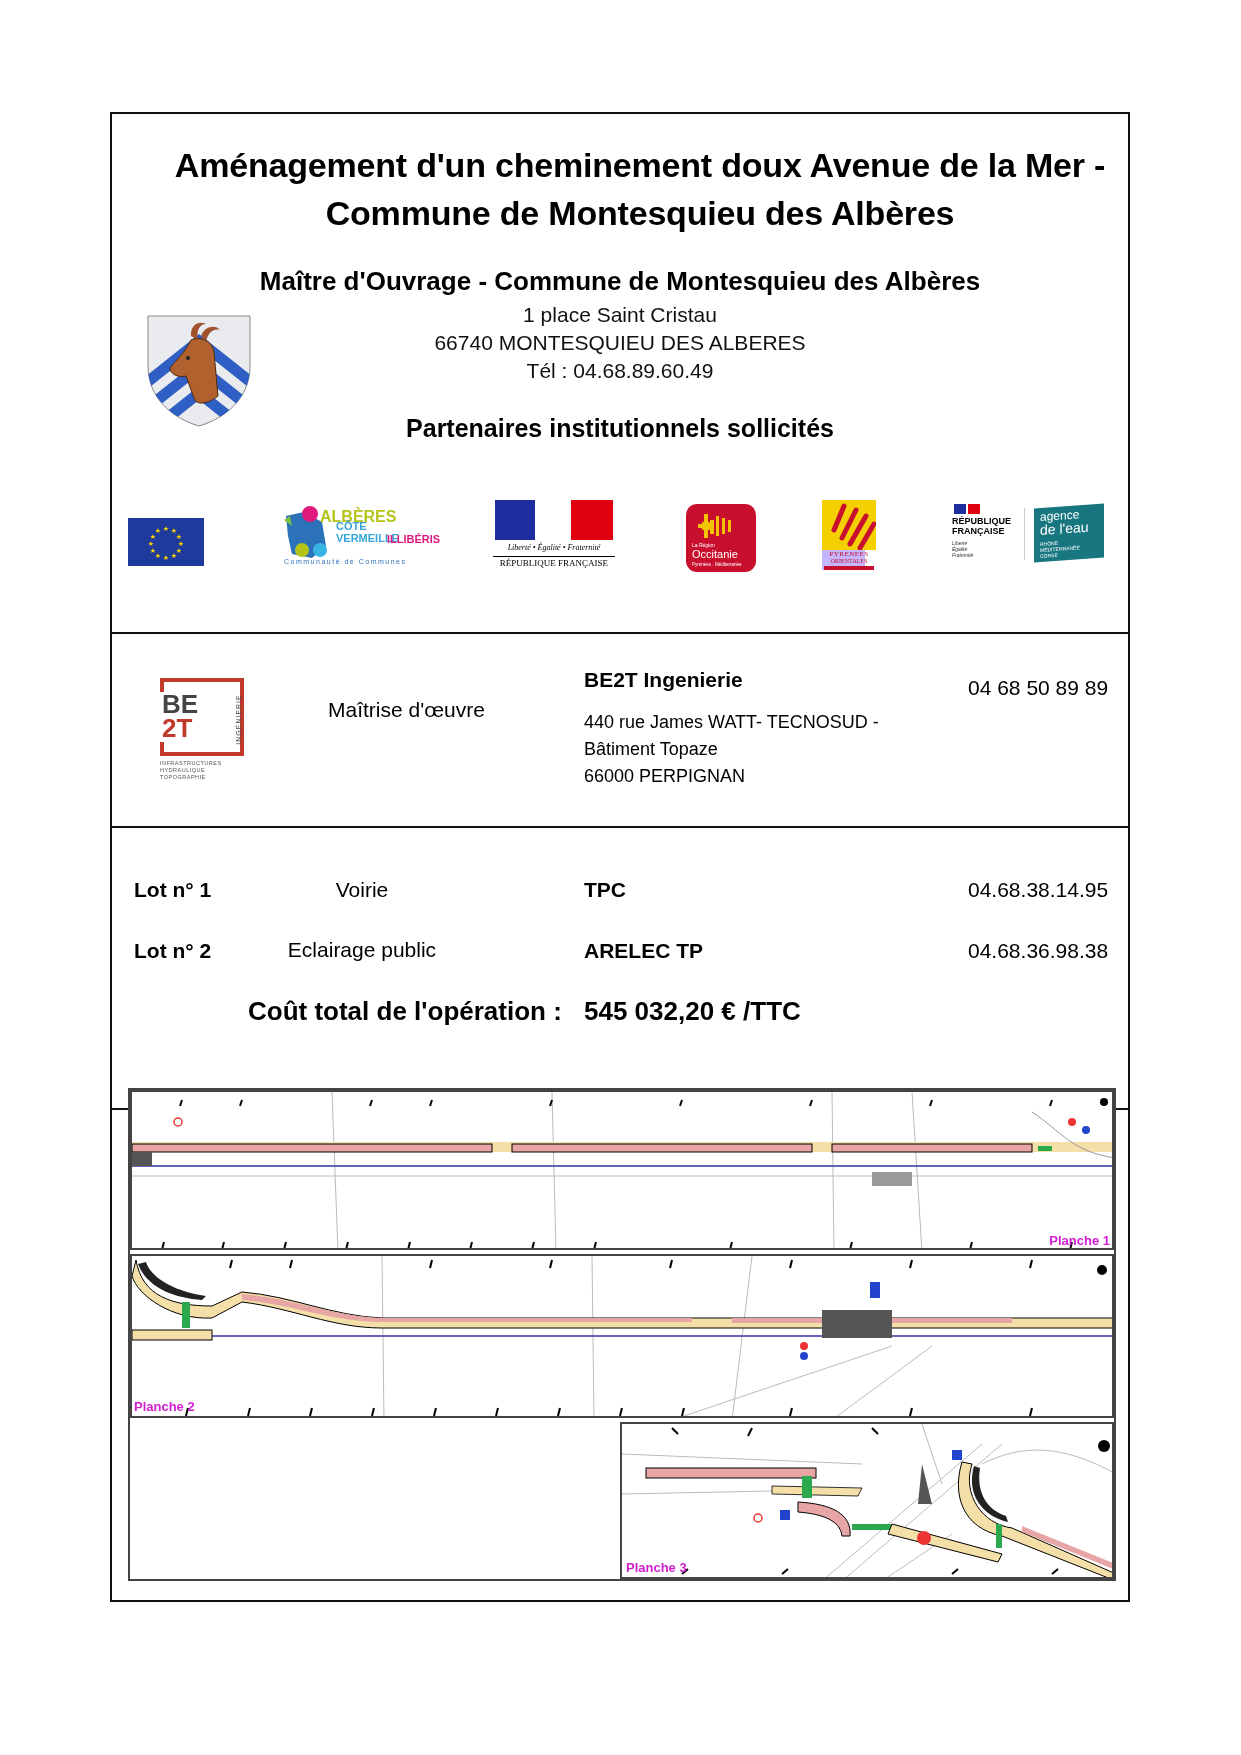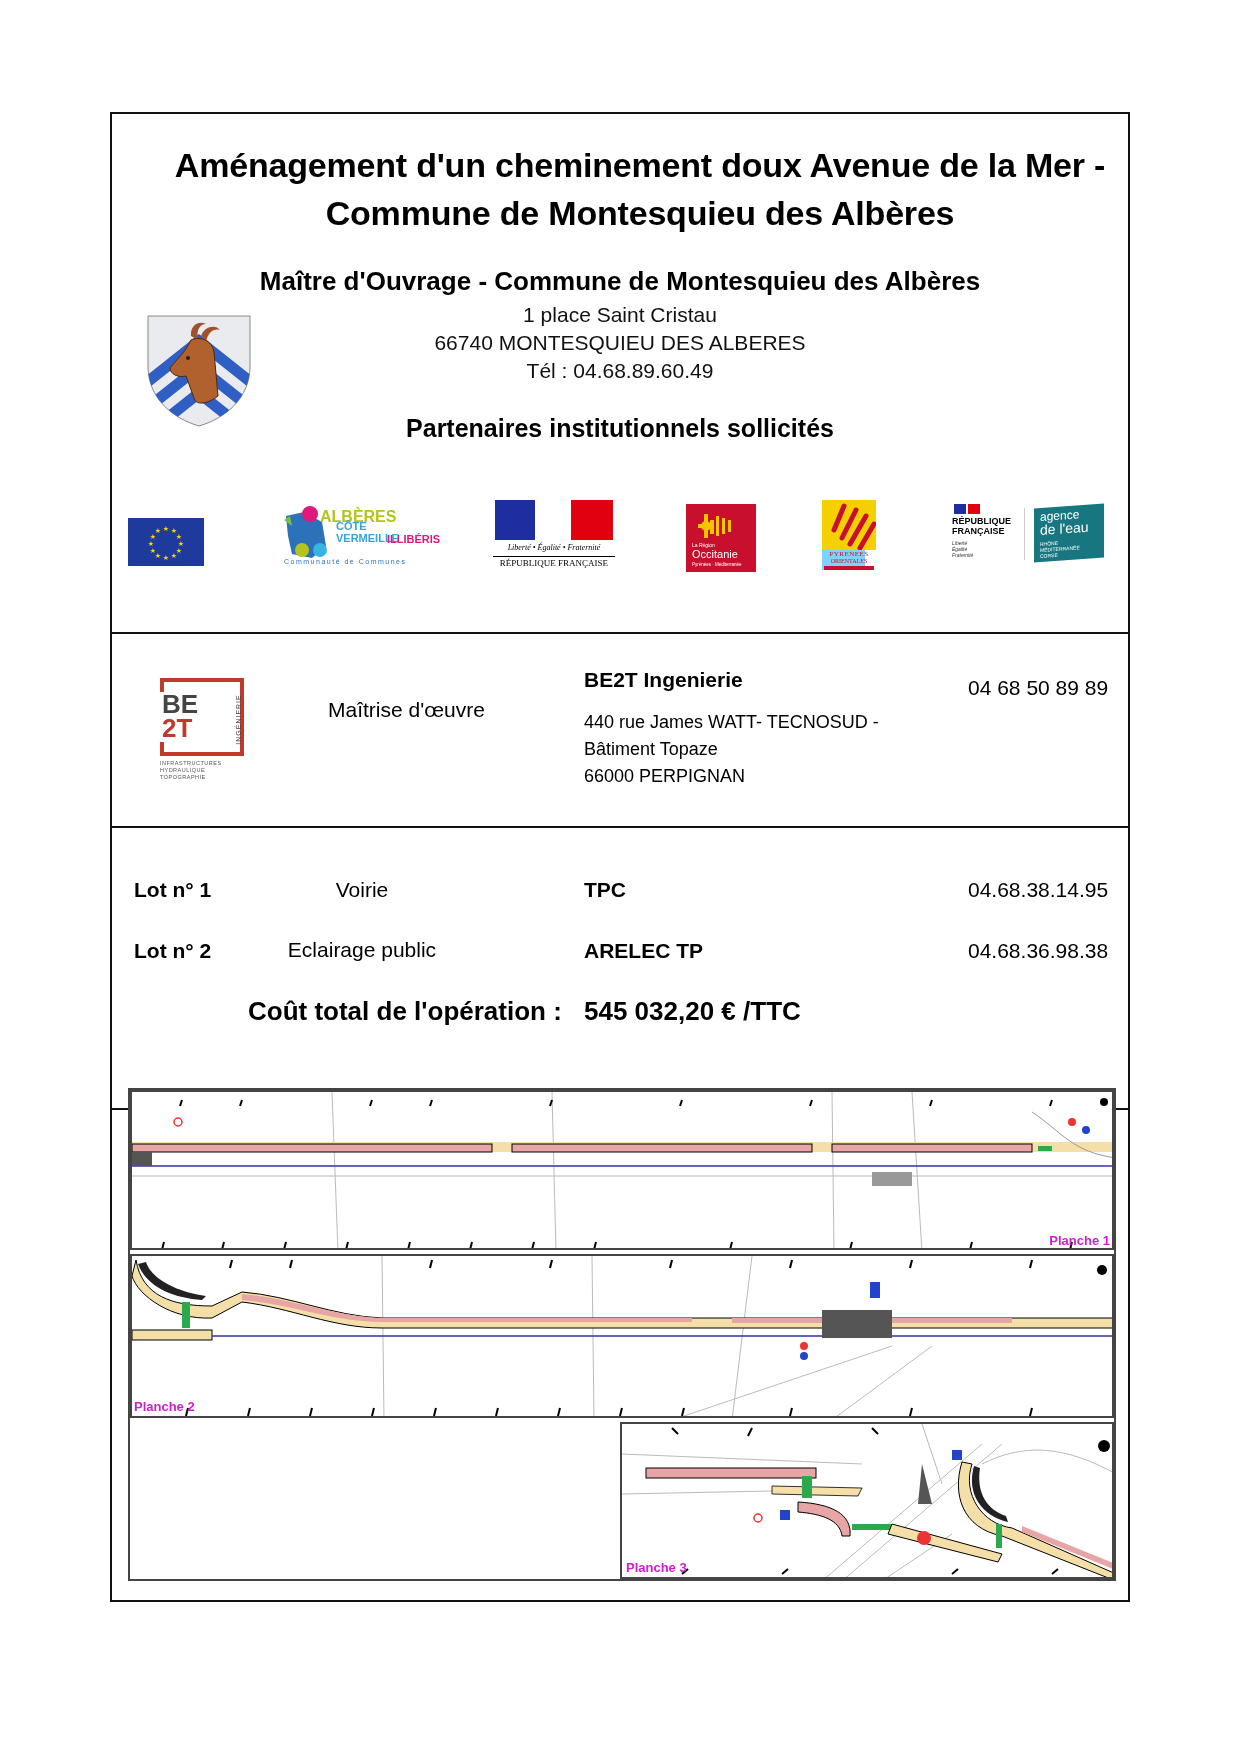--- a/index.html
+++ b/index.html
@@ -95,38 +95,38 @@
     </div>
 
     <div class="logo" style="left:381px; top:386px; width:122px; height:72px;">
       <div class="abs" style="left:2px; top:0; width:40px; height:40px; background:#1e2d9f;"></div>
       <div class="abs" style="left:42px; top:0; width:36px; height:40px; background:#fff;"></div>
       <div class="abs" style="left:78px; top:0; width:42px; height:40px; background:#e1000f;"></div>
       <div class="abs" style="left:0; top:43px; width:122px; font-size:8px; font-style:italic; font-family:'Liberation Serif',serif; text-align:center;">Liberté • Égalité • Fraternité</div>
       <div class="abs" style="left:0; top:56px; width:122px; font-size:9px; font-family:'Liberation Serif',serif; text-align:center; border-top:1px solid #000; padding-top:1px;">RÉPUBLIQUE FRANÇAISE</div>
     </div>
 
-    <div class="logo" style="left:574px; top:390px; width:70px; height:68px; background:#c8102e;">
+    <div class="logo" style="left:574px; top:390px; width:70px; height:68px; background:#c8102e;border-radius:11px;">
       <svg width="70" height="40" viewBox="0 0 70 40" class="abs" style="left:0;top:2px;">
         <g fill="#f5c400">
           <rect x="24" y="14" width="4" height="14"></rect>
             <rect x="30" y="10" width="3" height="20"></rect>
           <rect x="36" y="12" width="3" height="16"></rect>
             <rect x="42" y="14" width="3" height="12"></rect>
           <circle cx="20" cy="20" r="5"></circle>
             <rect x="12" y="18" width="10" height="4"></rect>
           <rect x="18" y="8" width="4" height="24"></rect>
         </g>
       </svg>
       <div class="abs" style="left:6px; top:38px; font-size:5px; color:#fff;">La Région</div>
       <div class="abs" style="left:6px; top:44px; font-size:11px; color:#fff;">Occitanie</div>
       <div class="abs" style="left:6px; top:58px; font-size:4.5px; color:#fff;">Pyrénées · Méditerranée</div>
     </div>
 
-    <div class="logo" style="left:710px; top:386px; width:43px; height:70px; background:#7dd3fc;">
+    <div class="logo" style="left:710px; top:386px; width:43px; height:70px; background:#c4b5fd;">
       <svg width="54" height="50" viewBox="0 0 54 50" class="abs" style="left:0;top:0;">
         <rect width="54" height="50" fill="#f5d000"></rect>
         <g stroke="#c8102e" stroke-width="5" stroke-linecap="round">
           <line x1="12" y1="30" x2="22" y2="6"></line>
             <line x1="20" y1="38" x2="34" y2="10"></line>
           <line x1="28" y1="44" x2="44" y2="16"></line>
             <line x1="38" y1="48" x2="52" y2="24"></line>
         </g>
       </svg>
       <div class="abs" style="left:0; top:50px; width:54px; font-size:7px; color:#c8102e; text-align:center; letter-spacing:0.5px; font-family:'Liberation Serif',serif;">PYRENEES</div>

